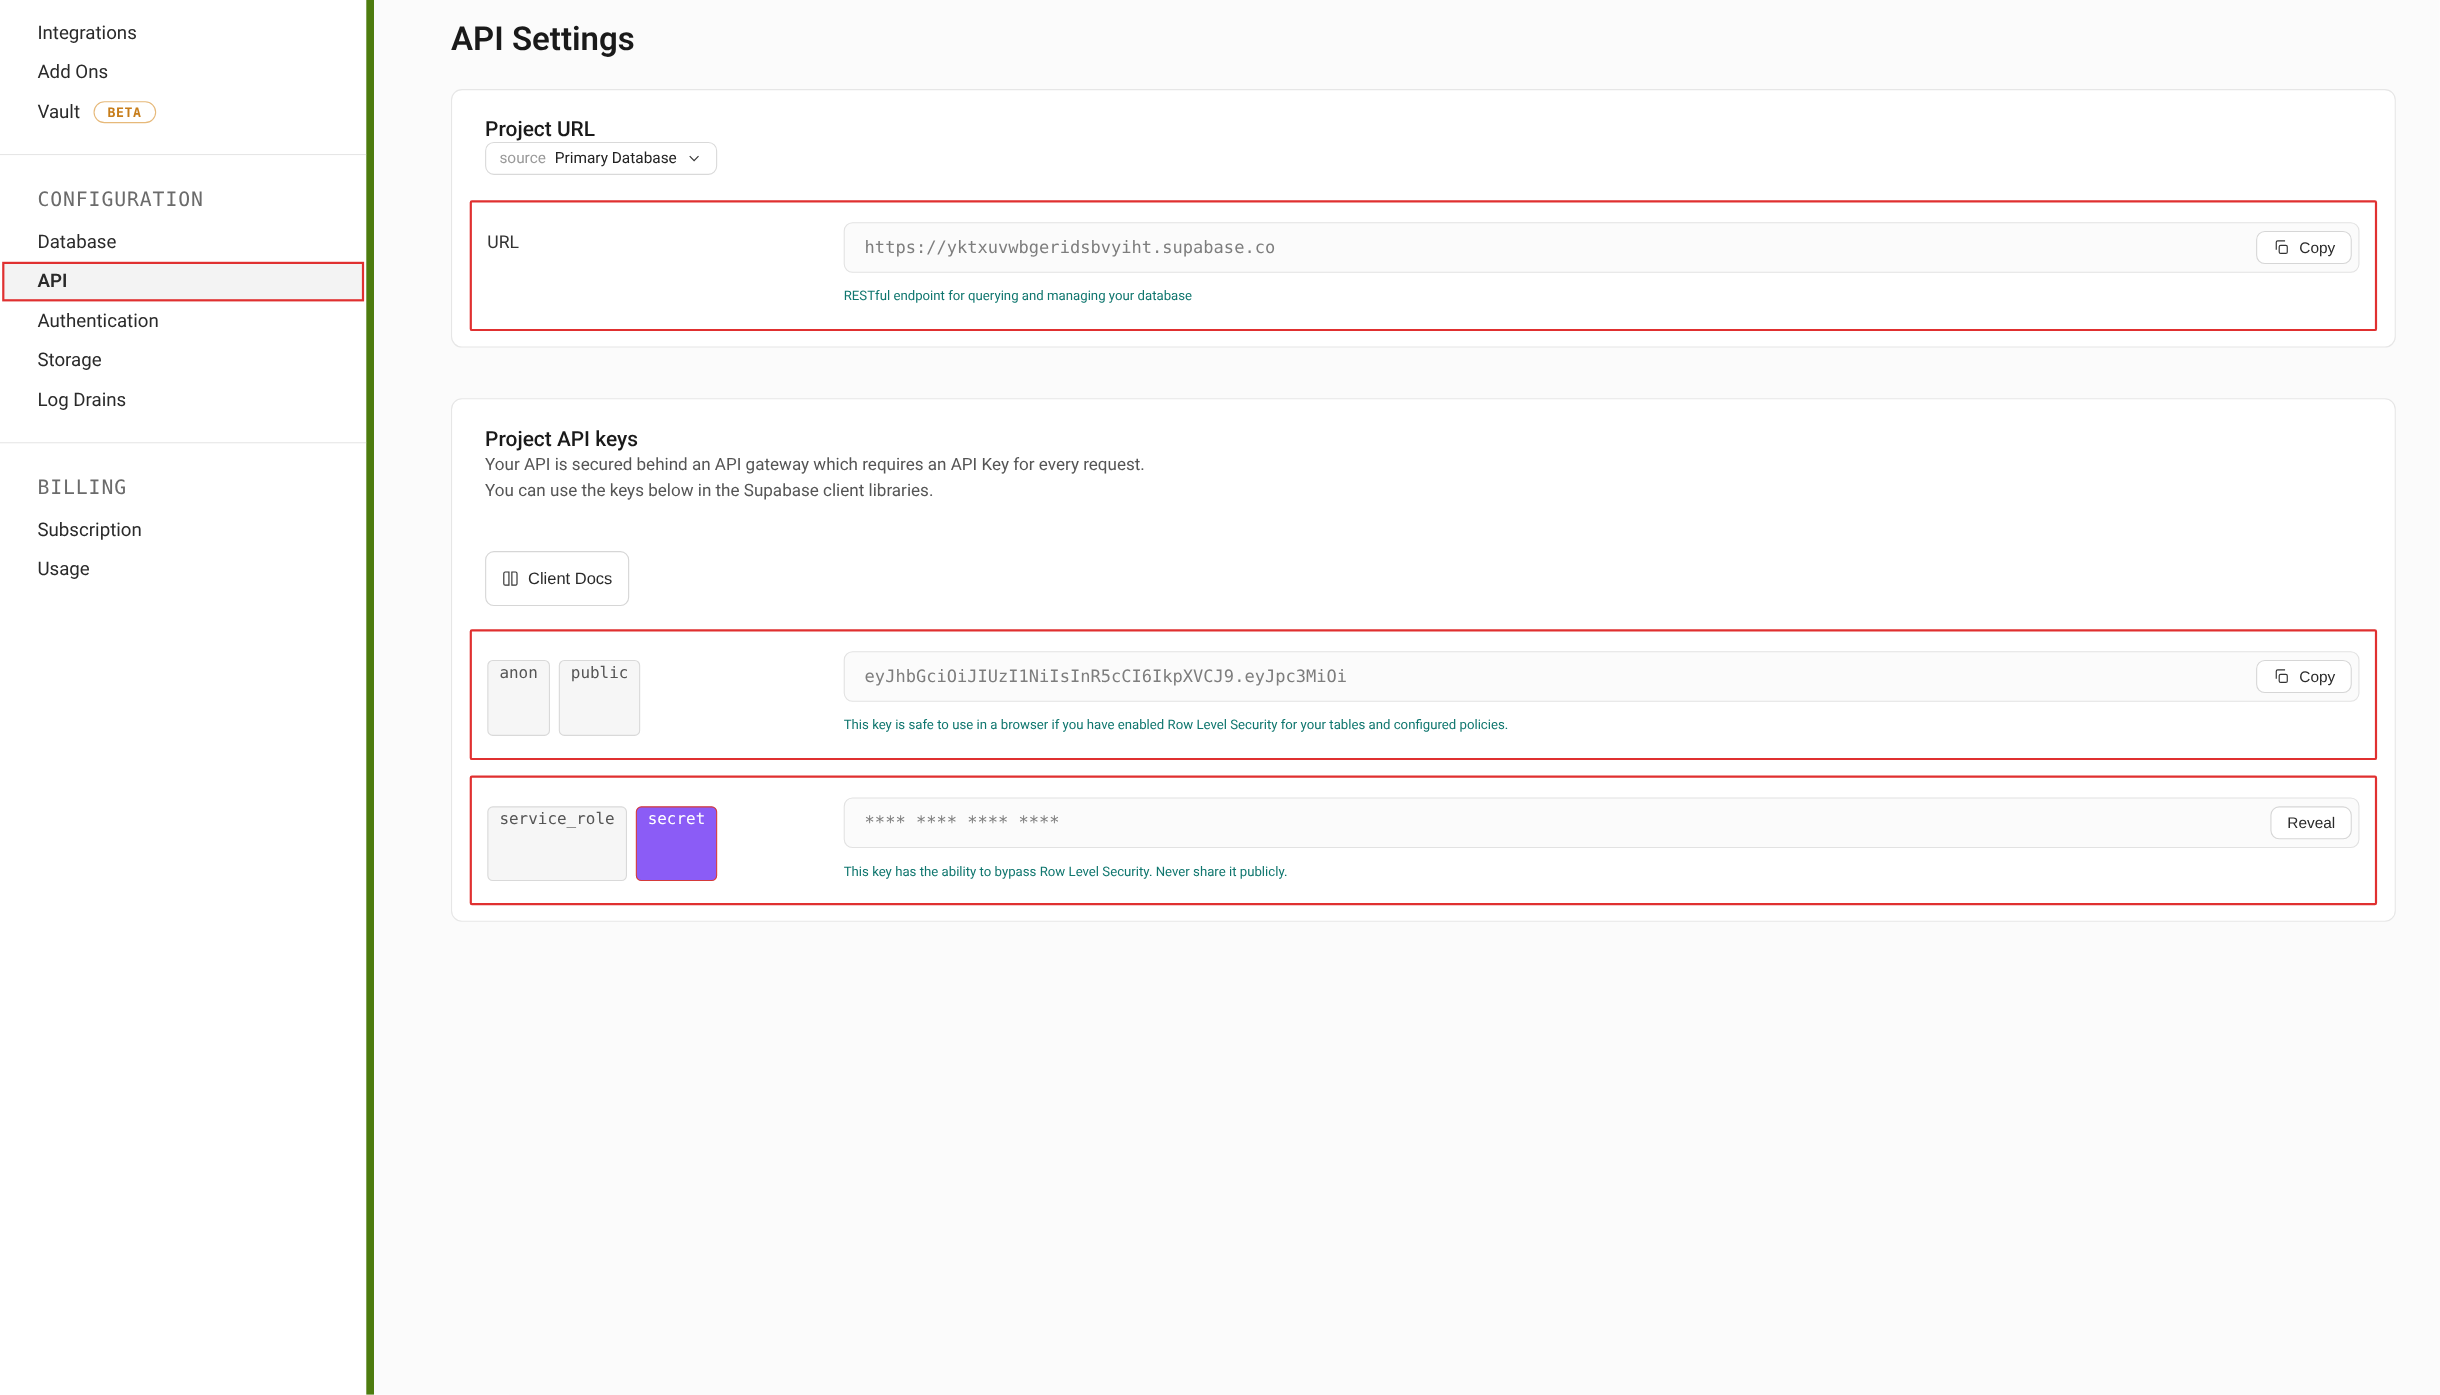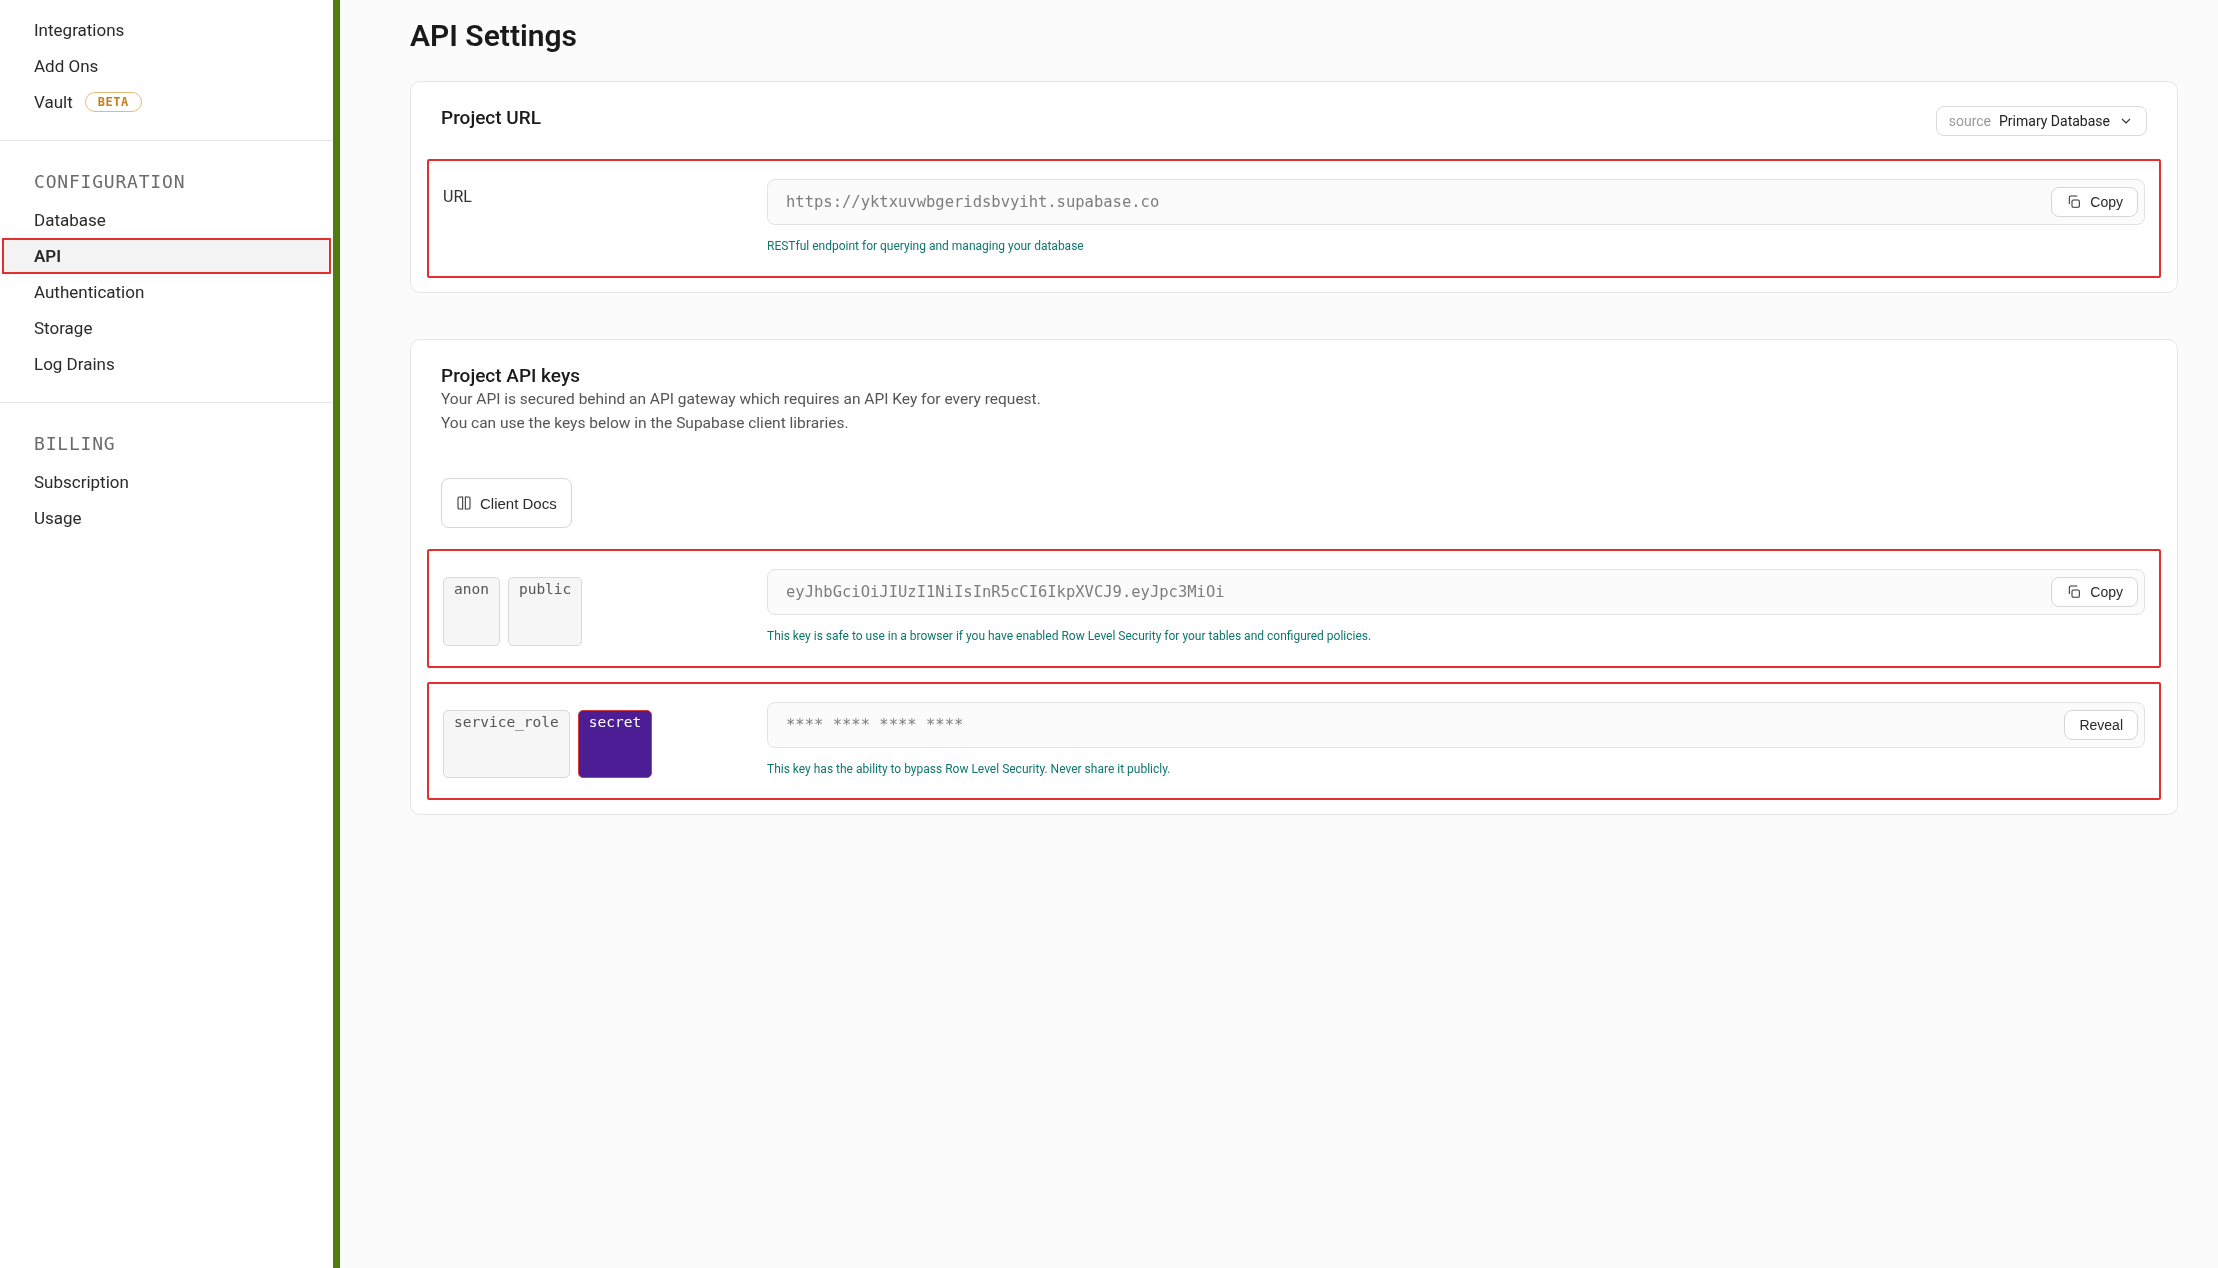--- a/index.html
+++ b/index.html
@@ -81,20 +81,21 @@
     border: 1px solid #e6e6e6;
     border-radius: 10px;
     overflow: hidden;
     margin-bottom: 46px;
   }
   .panel-header {
     display: flex;
     justify-content: space-between;
     align-items: flex-start;
     padding: 24px 30px;
+    flex-direction: column;
   }
   .panel-title {
     font-size: 19px;
     font-weight: 500;
     color: #1a1a1a;
   }
   .panel-desc {
     font-size: 15.5px;
     color: #555;
     line-height: 1.6;
@@ -182,21 +183,21 @@
     display: inline-block;
     font-family: ui-monospace, SFMono-Regular, Menlo, monospace;
     font-size: 14.5px;
     padding: 3px 10px;
     border-radius: 5px;
     border: 1px solid #d9d9d9;
     background: #f6f6f6;
     color: #555;
   }
   .tag.danger {
-    background: #4c1d95;
+    background: #8b5cf6;
     border-color: #d53a3a;
     color: #fff;
   }
 
   .client-docs-row {
     padding: 18px 30px 22px 30px;
   }
 
   
   .icn { width: 16px; height: 16px; stroke: #333; stroke-width: 1.6; fill: none; flex: 0 0 auto; }

